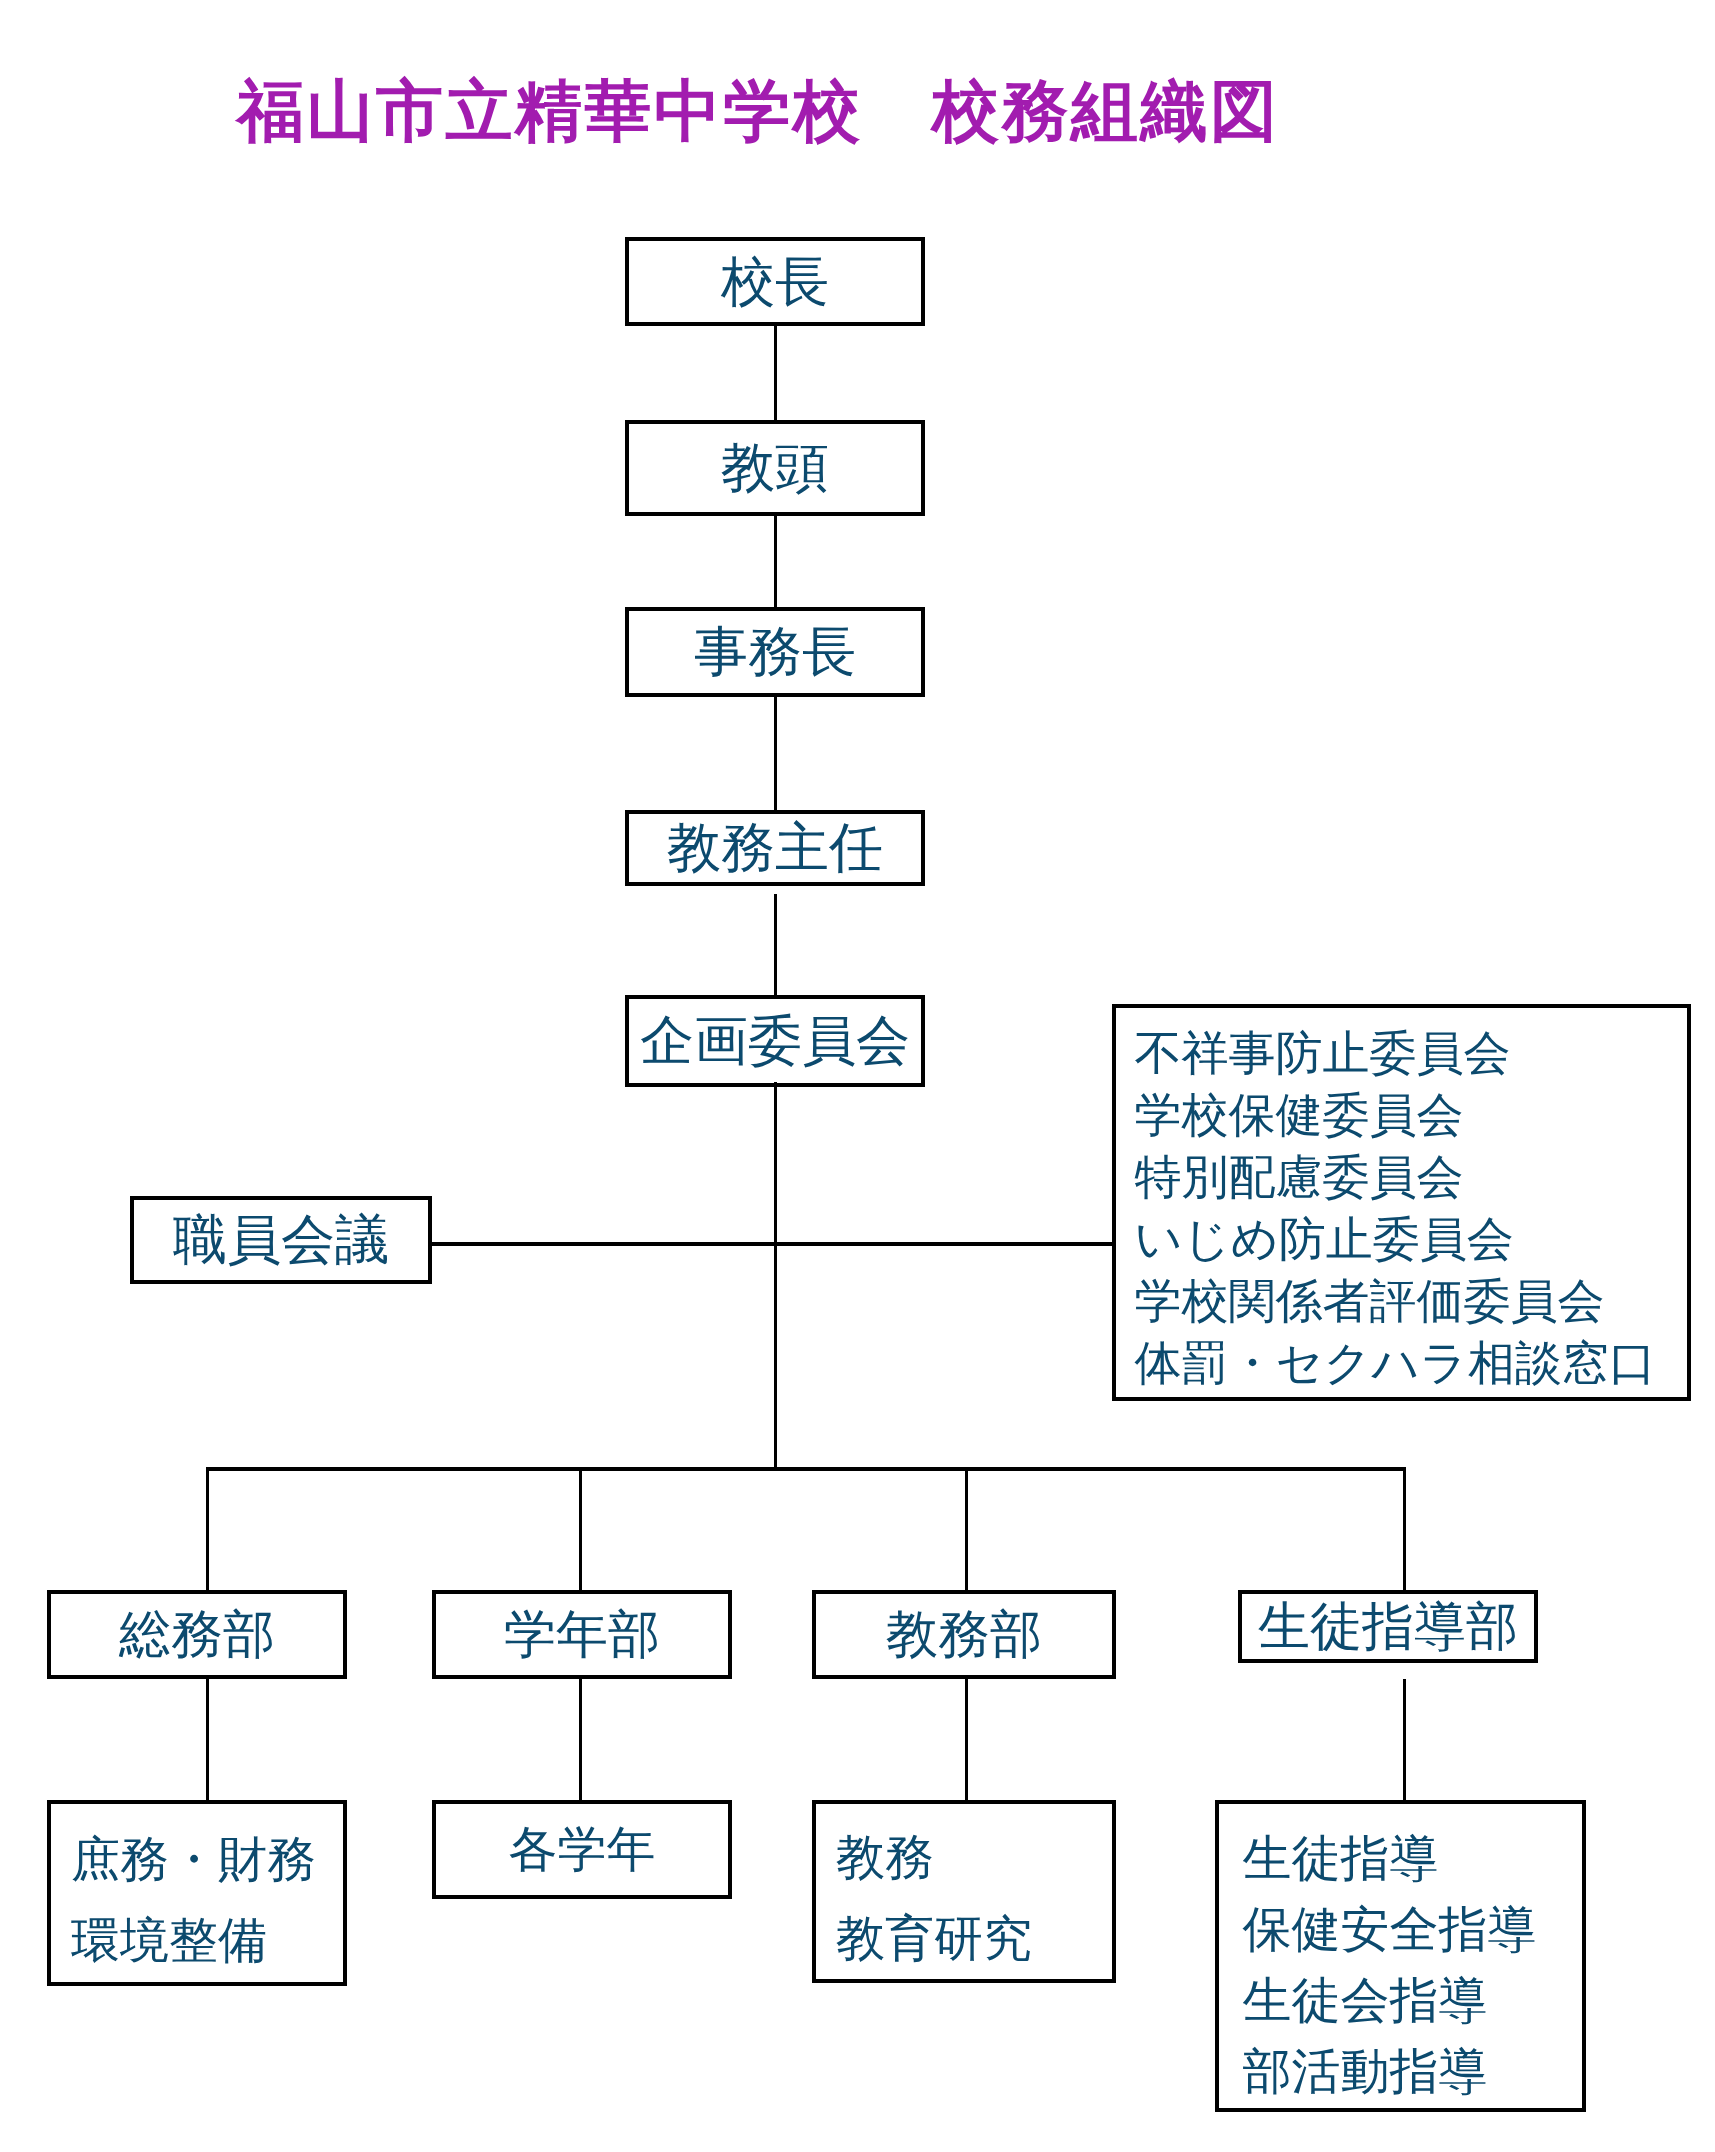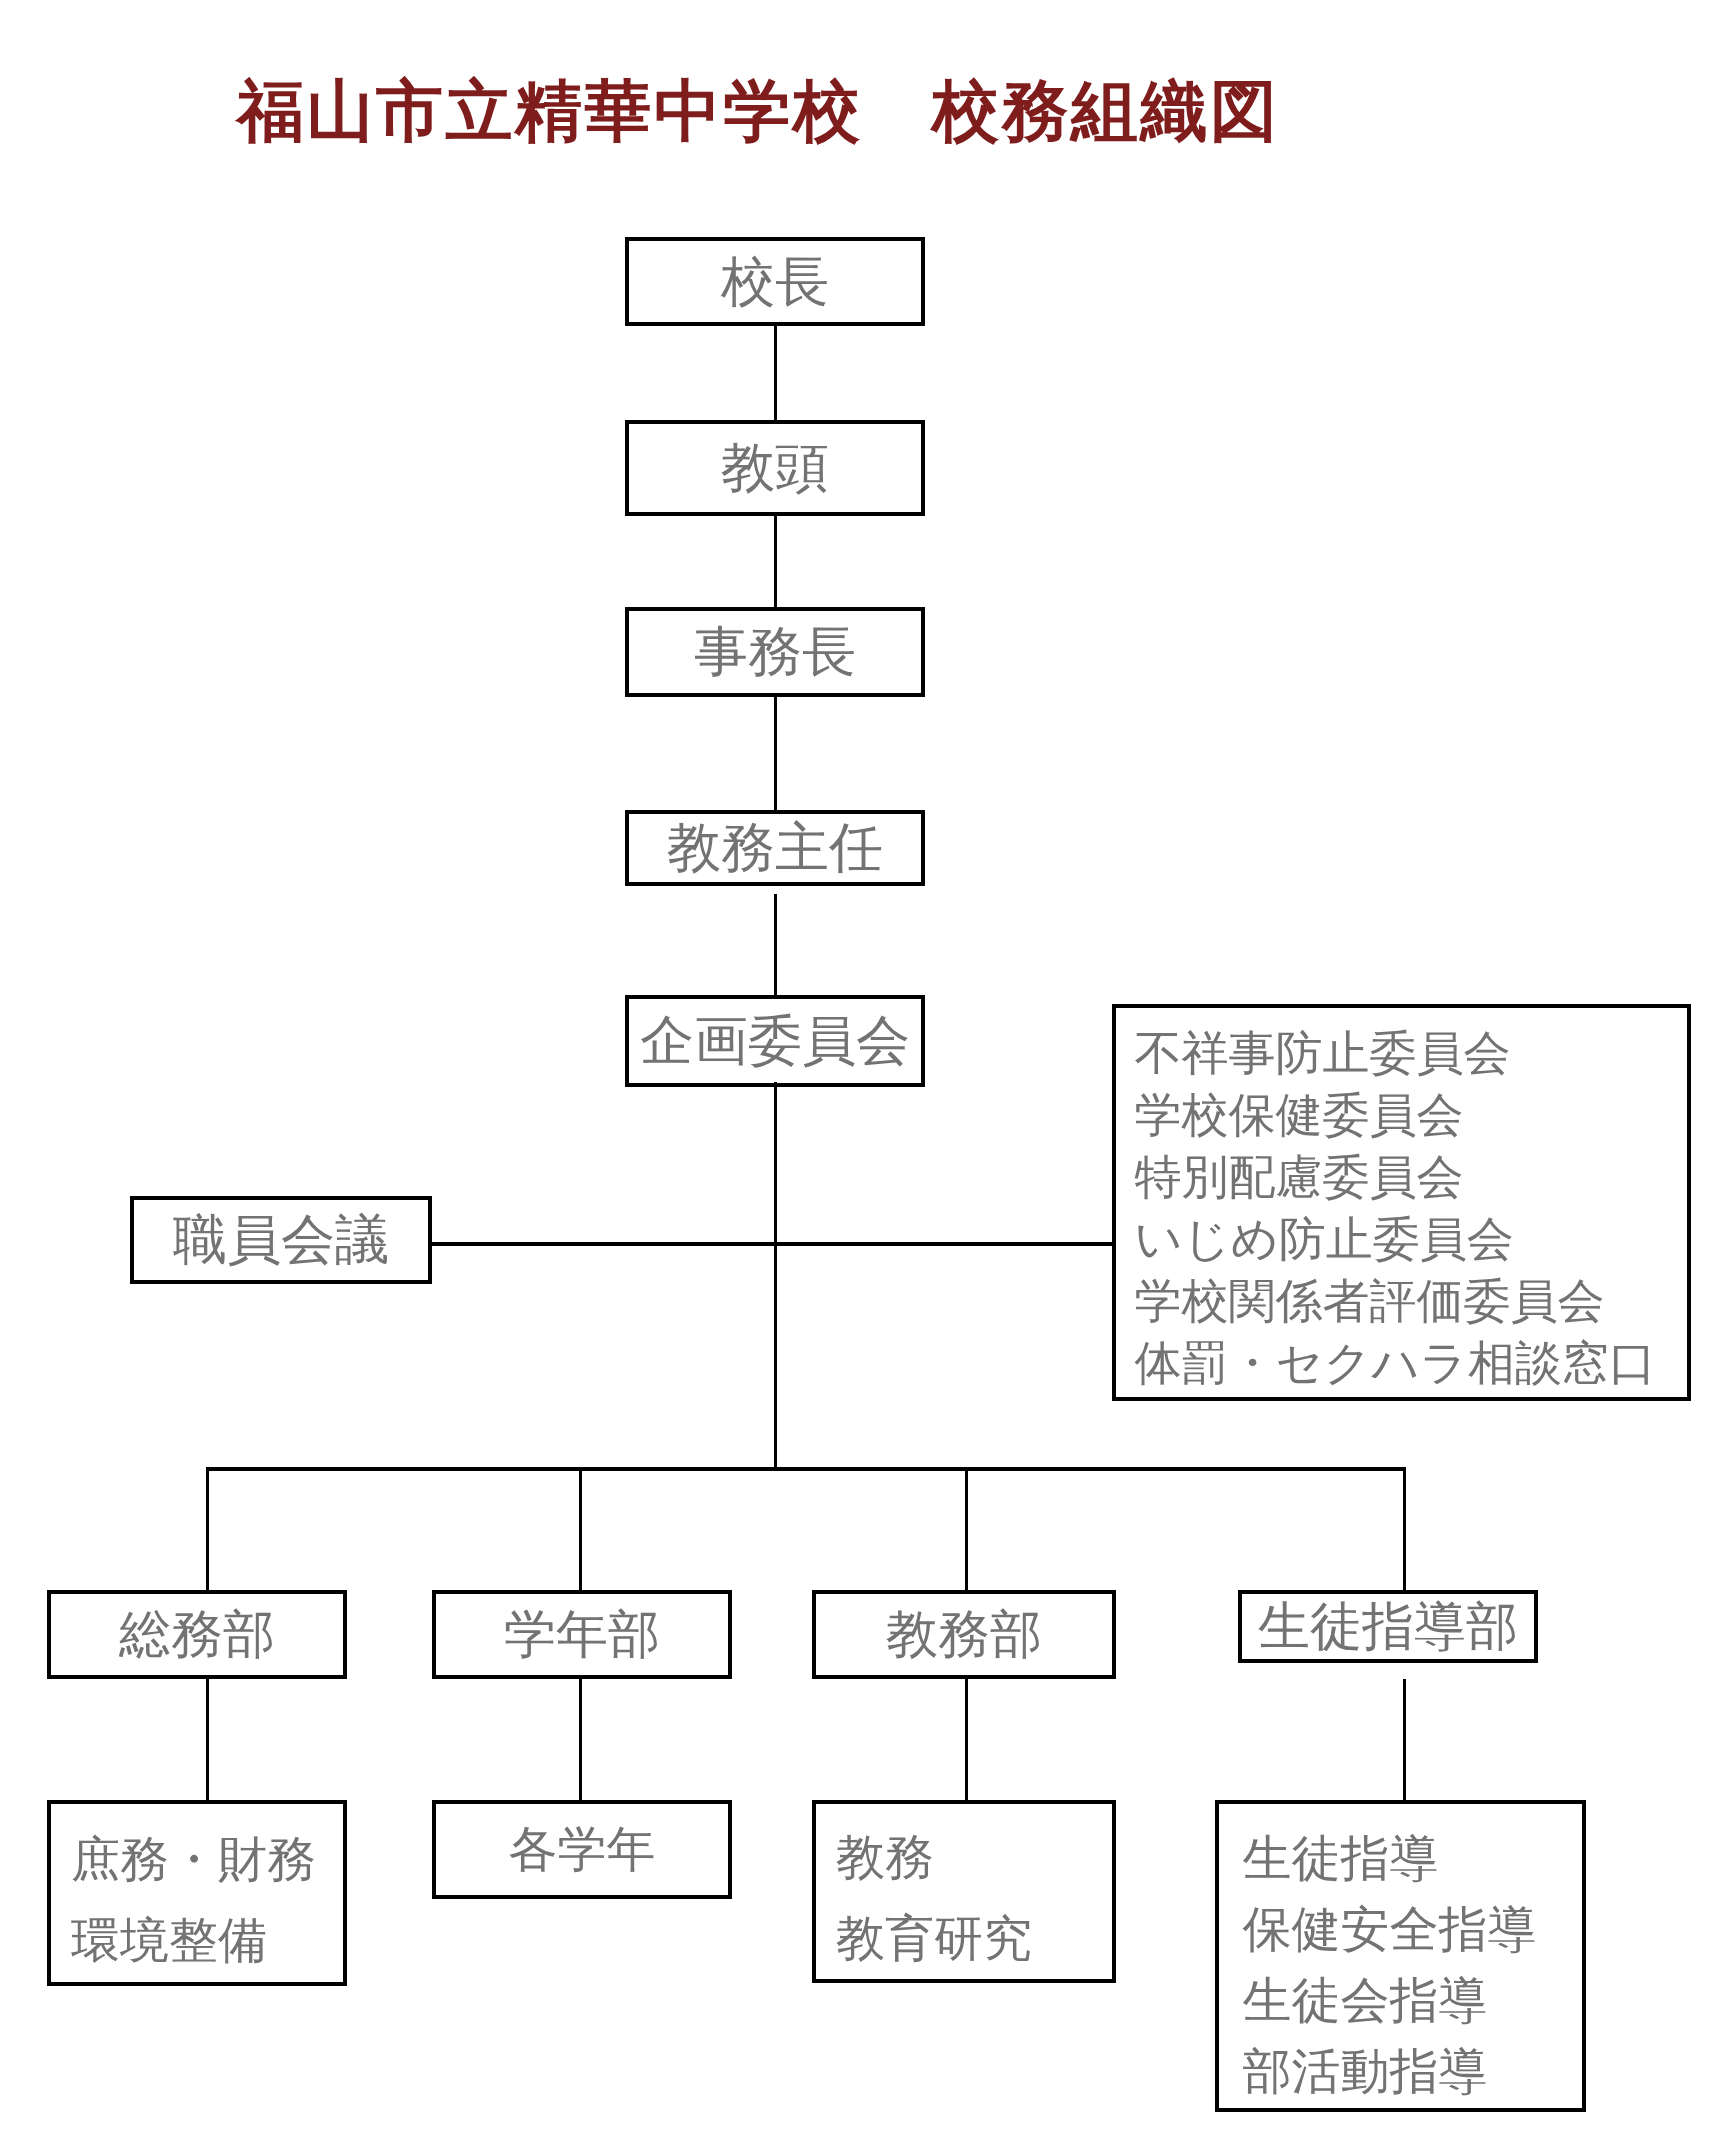--- a/index.html
+++ b/index.html
@@ -15,33 +15,33 @@
   .title{
     position:absolute;
     left:237px;
     top:77px;
     font-family:"Liberation Sans","DejaVu Sans",sans-serif;
     font-weight:bold;
     font-size:67px;
     letter-spacing:2.5px;
     line-height:1;
     white-space:pre;
-    color:#7f1d1d;
+    color:#a21caf;
   }
   .box{
     position:absolute;
     box-sizing:border-box;
     border:4.2px solid #000000;
     background:#ffffff;
     display:flex;
     align-items:center;
     justify-content:center;
     font-size:54px;
     line-height:1;
-    color:#737373;
+    color:#0c4a6e;
     white-space:pre;
   }
   .box.dept{font-size:52px;}
   .box.multi{
     flex-direction:column;
     align-items:flex-start;
     justify-content:center;
   }
   .committees{font-size:47px;padding:10px 0 0 18.5px;}
   .committees .mline{line-height:62px;}

